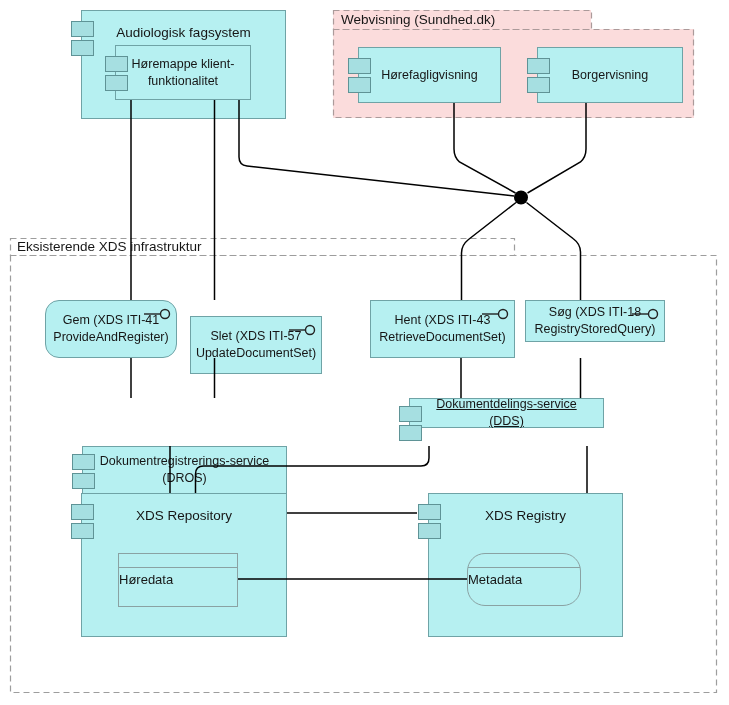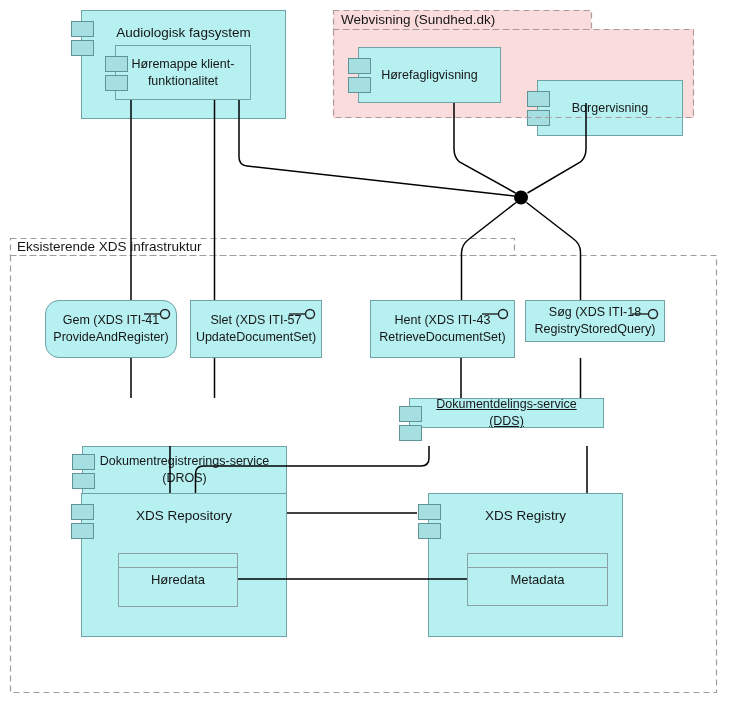--- a/index.html
+++ b/index.html
@@ -27,21 +27,21 @@
     position:absolute; left:-11px; width:21px; height:14px; z-index:3;
     background:#a6dfe1; border:1px solid #5f9396;
   }
   .crect.r1 { top:10px; } .crect.r2 { top:29px; }
   
   .artifact {
     position:absolute; z-index:3; box-sizing:border-box;
     border:1px solid #8aa2a3; background:#b6f0f1;
   }
   .artifact .hdr { height:13px; border-bottom:1px solid #8aa2a3; }
-  .artifact .alabel { text-align:center; font-size:13px; padding-top:4px; }
+  .artifact .alabel { font-size:13px; padding-top:4px; }
   
   .lolli { position:absolute; top:3px; right:4px; z-index:3; }
   
   #wires { position:absolute; left:0; top:0; z-index:4; pointer-events:none; }
 </style>
 </head>
 <body>
 
 <div id="canvas">
 
@@ -65,38 +65,38 @@
       <span>funktionalitet</span>
     </div>
   </div>
 
   <div class="comp center" style="left:358px;top:47px;width:143px;height:56px;">
     <div class="crect r1"></div>
     <div class="crect r2"></div>
     <div class="twoline"><span>Hørefagligvisning</span></div>
   </div>
 
-  <div class="comp center" style="left:537px;top:47px;width:146px;height:56px;margin-top:33px;">
+  <div class="comp center" style="left:537px;top:47px;width:146px;height:56px;">
     <div class="crect r1"></div>
     <div class="crect r2"></div>
     <div class="twoline"><span>Borgervisning</span></div>
   </div>
 
   <div class="comp center" style="left:45px;top:300px;width:132px;height:58px;border-radius:14px;">
     <svg class="lolli" width="30" height="16">
       <line x1="2" y1="10" x2="18" y2="10" stroke="#222" stroke-width="1.4"></line>
       <circle cx="23" cy="10" r="4.5" fill="none" stroke="#222" stroke-width="1.4"></circle>
     </svg>
     <div class="twoline">
       <span>Gem (XDS ITI-41</span><br>
       <span>ProvideAndRegister)</span>
     </div>
   </div>
 
-  <div class="comp center" style="left:190px;top:300px;width:132px;height:58px;">
+  <div class="comp center" style="left:190px;top:316px;width:132px;height:58px;">
     <svg class="lolli" width="30" height="16">
       <line x1="2" y1="10" x2="18" y2="10" stroke="#222" stroke-width="1.4"></line>
       <circle cx="23" cy="10" r="4.5" fill="none" stroke="#222" stroke-width="1.4"></circle>
     </svg>
     <div class="twoline">
       <span>Slet (XDS ITI-57</span><br>
       <span>UpdateDocumentSet)</span>
     </div>
   </div>
 
@@ -148,21 +148,21 @@
   <div class="artifact" style="left:118px;top:553px;width:120px;height:54px;">
     <div class="hdr"></div>
     <div class="alabel">Høredata</div>
   </div>
 
   <div class="comp" style="left:428px;top:493px;width:195px;height:144px;">
     <div class="crect r1"></div>
     <div class="crect r2"></div>
     <div class="title">XDS Registry</div>
   </div>
-  <div class="artifact" style="left:467px;top:553px;width:141px;height:53px;">
+  <div class="artifact" style="left:467px;top:553px;width:114px;height:53px;border-radius:18px;">
     <div class="hdr"></div>
     <div class="alabel">Metadata</div>
   </div>
 
   <svg id="wires" width="729" height="705" viewBox="0 0 729 705">
 
     <g stroke="#ab9a9a" stroke-width="1.2" fill="none" stroke-dasharray="6 4">
       <rect x="333.5" y="10.5" width="258" height="19"></rect>
       <rect x="333.5" y="29.5" width="360" height="88"></rect>
     </g>

